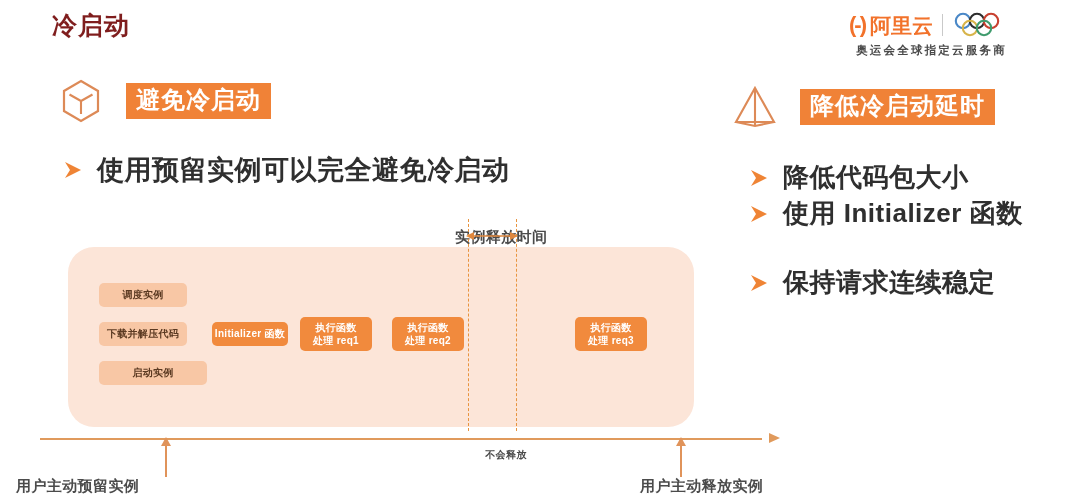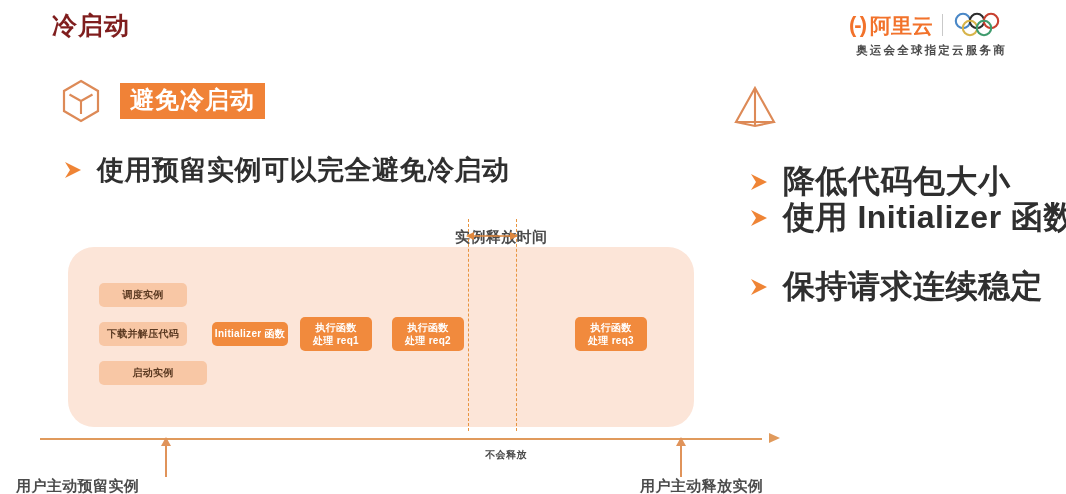--- a/index.html
+++ b/index.html
@@ -73,21 +73,21 @@
     letter-spacing: 2.2px;
     color: #4a4a4a;
     white-space: nowrap;
   }
 
   
   .section-head {
     position: absolute;
     display: flex;
     align-items: center;
-    gap: 14px;
+    gap: 20px;
   }
   .section-head.left  { left: 56px;  top: 76px; }
   .section-head.right { left: 730px; top: 82px; }
 
   .head-icon { width: 50px; height: 50px; flex: none; }
 
   .head-chip {
     background: #f08237;
     color: #ffffff;
     font-size: 24px;
@@ -101,21 +101,21 @@
   
   .bullet {
     position: absolute;
     display: flex;
     align-items: center;
     gap: 13px;
     white-space: nowrap;
   }
   .bullet .marker { flex: none; width: 22px; height: 22px; }
   .bullet .btext {
-    font-size: 32px;
+    font-size: 26px;
     font-weight: bold;
     color: #2f2f2f;
     letter-spacing: 0.5px;
   }
   .bullet.primary .btext { font-size: 27px; }
 
   #bullet-left  { left: 62px;  top: 152px; }
   #bullet-r0    { left: 748px; top: 160px; }
   #bullet-r1    { left: 748px; top: 196px; }
   #bullet-r2    { left: 748px; top: 265px; }
@@ -294,20 +294,21 @@
     <path d="M3,3 L19,11 L3,19 L8,11 Z" fill="#ef8435"></path>
   </svg>
   <span class="btext">使用预留实例可以完全避免冷启动</span>
 </div>
 
 <div class="section-head right">
   <svg class="head-icon" viewBox="0 0 50 50">
     <path d="M25,6 L44,40 L6,40 Z" fill="none" stroke="#dd8a57" stroke-width="2.1"></path>
     <path d="M25,6 L25,44 M6,40 L25,44 L44,40" fill="none" stroke="#dd8a57" stroke-width="2.1"></path>
   </svg>
+  <div class="head-chip">降低冷启动延时</div>
 </div>
 
 <div class="bullet" id="bullet-r0">
   <svg class="marker" viewBox="0 0 22 22">
     <path d="M3,3 L19,11 L3,19 L8,11 Z" fill="#ef8435"></path>
   </svg>
   <span class="btext">降低代码包大小</span>
 </div>
 <div class="bullet" id="bullet-r1">
   <svg class="marker" viewBox="0 0 22 22">

